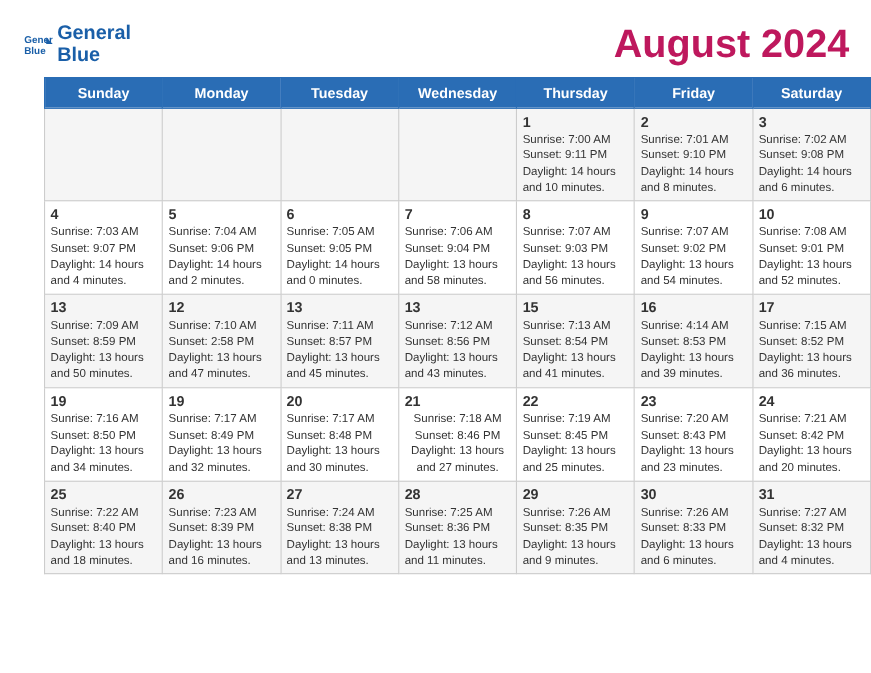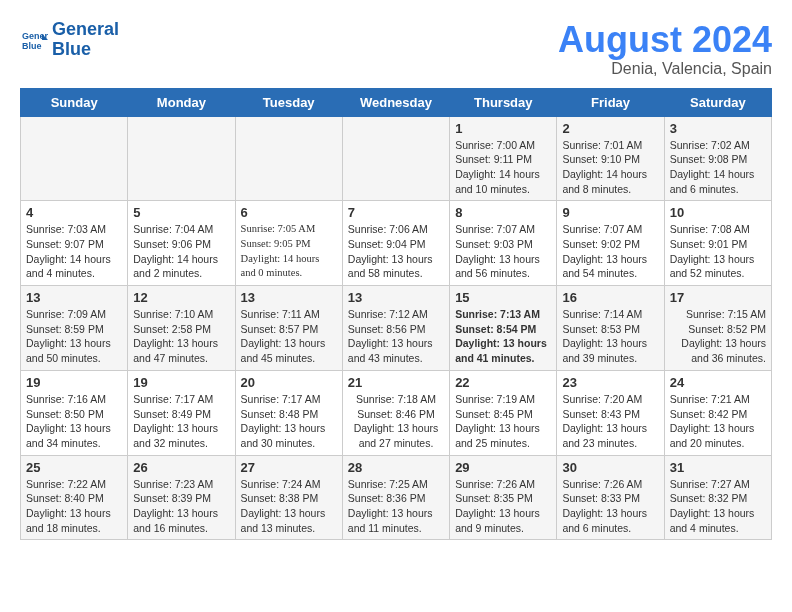--- a/index.html
+++ b/index.html
@@ -33,31 +33,32 @@
     .logo-icon {
       width: 28px;
       height: 28px;
     }
     .title-block {
       text-align: right;
     }
     .title-block h1 {
       font-size: 36px;
       font-weight: bold;
-      color: #3b82f6;
+      color: #be185d;
       line-height: 1.1;
     }
     .title-block h2 {
       font-size: 16px;
       color: #555;
       font-weight: normal;
     }
     table {
       width: 100%;
       border-collapse: collapse;
+      margin-left: 20px;
     }
     thead tr th {
       background-color: #2a6db5;
       color: #fff;
       text-align: center;
       padding: 6px 4px;
       font-size: 13px;
       border: 1px solid #2a6db5;
     }
     tbody tr td {
@@ -103,21 +104,20 @@
     </svg>
     <div>
       <div class="logo-text">
         <span>General</span><br>
         <span>Blue</span>
       </div>
     </div>
   </div>
   <div class="title-block">
     <h1>August 2024</h1>
-    <h2>Denia, Valencia, Spain</h2>
   </div>
 </div>
 
 <table>
   <thead>
     <tr>
       <th>Sunday</th>
       <th>Monday</th>
       <th>Tuesday</th>
       <th>Wednesday</th>
@@ -164,21 +164,21 @@
         </td>
         <td>
           <span class="day-num">5</span>
           <div class="day-info" style="white-space: pre-line;">Sunrise: 7:04 AM
 Sunset: 9:06 PM
 Daylight: 14 hours
 and 2 minutes.</div>
         </td>
         <td>
           <span class="day-num">6</span>
-          <div class="day-info" style="white-space: pre-line; font-family: Liberation Serif, serif;">Sunrise: 7:05 AM
+          <div class="day-info" style="white-space: pre-line;">Sunrise: 7:05 AM
 Sunset: 9:05 PM
 Daylight: 14 hours
 and 0 minutes.</div>
         </td>
         <td>
           <span class="day-num">7</span>
           <div class="day-info" style="white-space: pre-line;">Sunrise: 7:06 AM
 Sunset: 9:04 PM
 Daylight: 13 hours
 and 58 minutes.</div>
@@ -229,35 +229,35 @@
         </td>
         <td>
           <span class="day-num">13</span>
           <div class="day-info" style="white-space: pre-line;">Sunrise: 7:12 AM
 Sunset: 8:56 PM
 Daylight: 13 hours
 and 43 minutes.</div>
         </td>
         <td>
           <span class="day-num">15</span>
-          <div class="day-info" style="white-space: pre-line; font-weight: bold;">Sunrise: 7:13 AM
+          <div class="day-info" style="white-space: pre-line;">Sunrise: 7:13 AM
 Sunset: 8:54 PM
 Daylight: 13 hours
 and 41 minutes.</div>
         </td>
         <td>
           <span class="day-num">16</span>
-          <div class="day-info" style="white-space: pre-line;">Sunrise: 7:14 AM
+          <div class="day-info" style="white-space: pre-line;">Sunrise: 4:14 AM
 Sunset: 8:53 PM
 Daylight: 13 hours
 and 39 minutes.</div>
         </td>
         <td>
           <span class="day-num">17</span>
-          <div class="day-info" style="white-space: pre-line; text-align: right;">Sunrise: 7:15 AM
+          <div class="day-info" style="white-space: pre-line;">Sunrise: 7:15 AM
 Sunset: 8:52 PM
 Daylight: 13 hours
 and 36 minutes.</div>
         </td>
       </tr>
       <tr>
         <td>
           <span class="day-num">19</span>
           <div class="day-info" style="white-space: pre-line;">Sunrise: 7:16 AM
 Sunset: 8:50 PM

